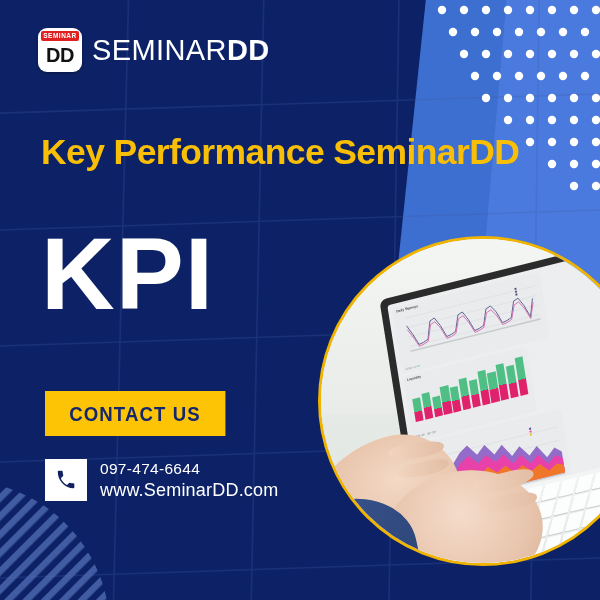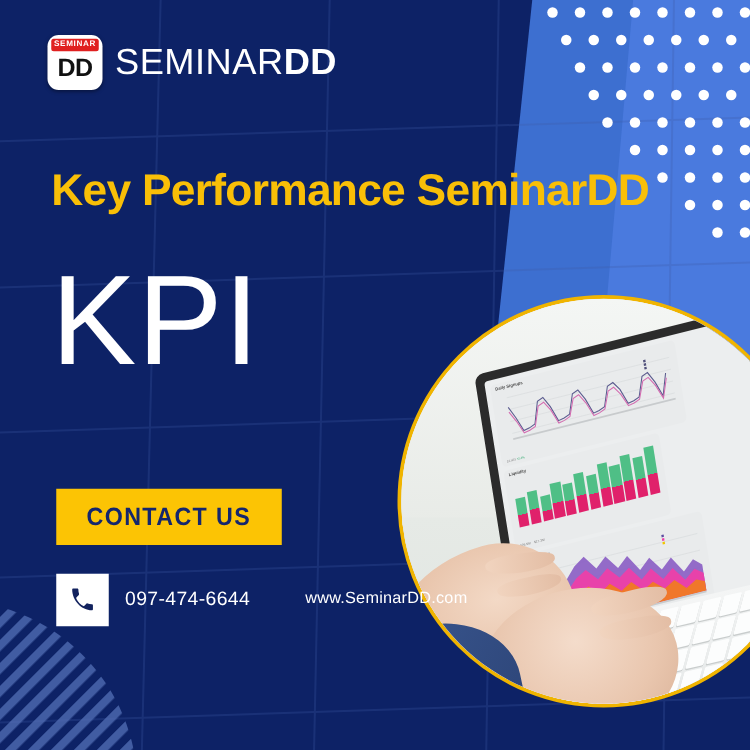--- a/index.html
+++ b/index.html
@@ -57,22 +57,22 @@
   .logo-text .thin { font-weight:400; }
   .logo-text .bold { font-weight:bold; }
 
   
   .kpi-sub {
     position:absolute; left:41px; top:135px;
     color:#f9bf07; font-size:35.5px; font-weight:bold;
     letter-spacing:-.6px; line-height:1; white-space:nowrap;
   }
   .kpi-main {
-    position:absolute; left:41px; top:205px;
-    color:#ffffff; font-size:102px; font-weight:normal;
+    position:absolute; left:41px; top:223px;
+    color:#ffffff; font-size:102px; font-weight:bold;
     letter-spacing:1px; line-height:1;
   }
 
   
   .cta {
     position:absolute; left:45px; top:391px;
     background:#fcc404; color:#14266e;
     font-size:20px; font-weight:bold; letter-spacing:1.2px;
     padding:13px 26px 12px; line-height:1;
     border:none; cursor:pointer;
@@ -80,23 +80,23 @@
     transform:scaleX(.93); transform-origin:left center;
   }
 
   
   .contact-row { position:absolute; left:45px; top:459px; display:flex; align-items:center; gap:13px; }
   .phone-box {
     width:42px; height:42px; background:#fff;
     display:flex; align-items:center; justify-content:center;
   }
   .phone-box svg { width:22px; height:22px; fill:#12225e; }
-  .contact-lines { display:flex; flex-direction:row; gap:4px; }
+  .contact-lines { display:flex; flex-direction:column; gap:4px; }
   .contact-lines .l1 { color:#ffffff; font-size:15.5px; letter-spacing:.3px; line-height:1.1; }
-  .contact-lines .l2 { color:#ffffff; font-size:13px; letter-spacing:.2px; line-height:1.1;margin-left:40px; }
+  .contact-lines .l2 { color:#ffffff; font-size:18px; letter-spacing:.2px; line-height:1.1; }
 
   
   .photo-circle {
     position:absolute; left:318px; top:236px;
     width:330px; height:330px; border-radius:50%;
     border:3px solid #f0b400;
     overflow:hidden; background:#dfe4e2;
   }
   .photo-inner { position:absolute; inset:0; overflow:hidden; }
 

